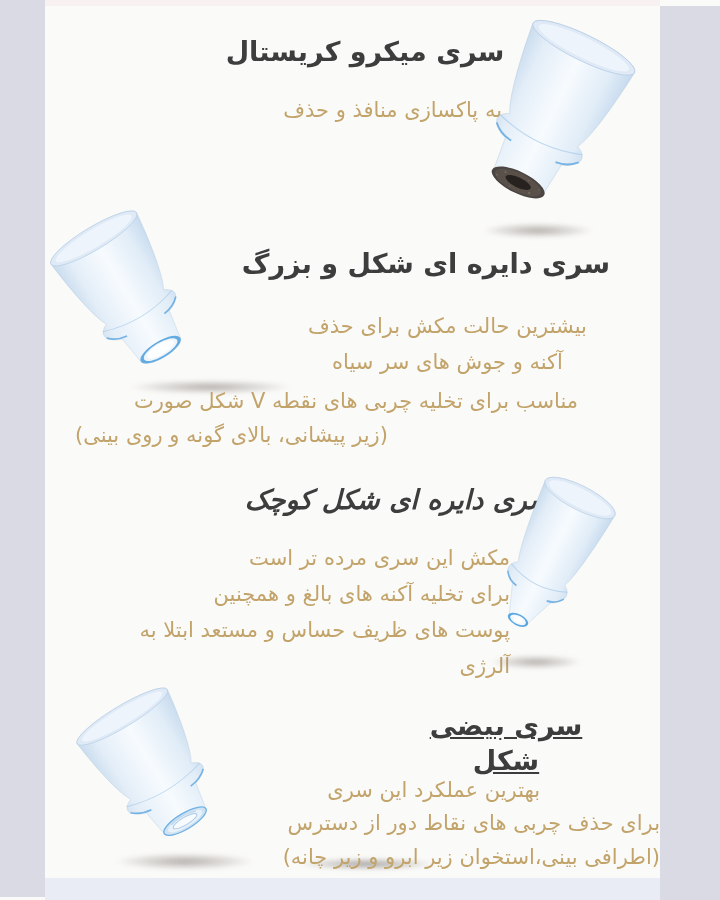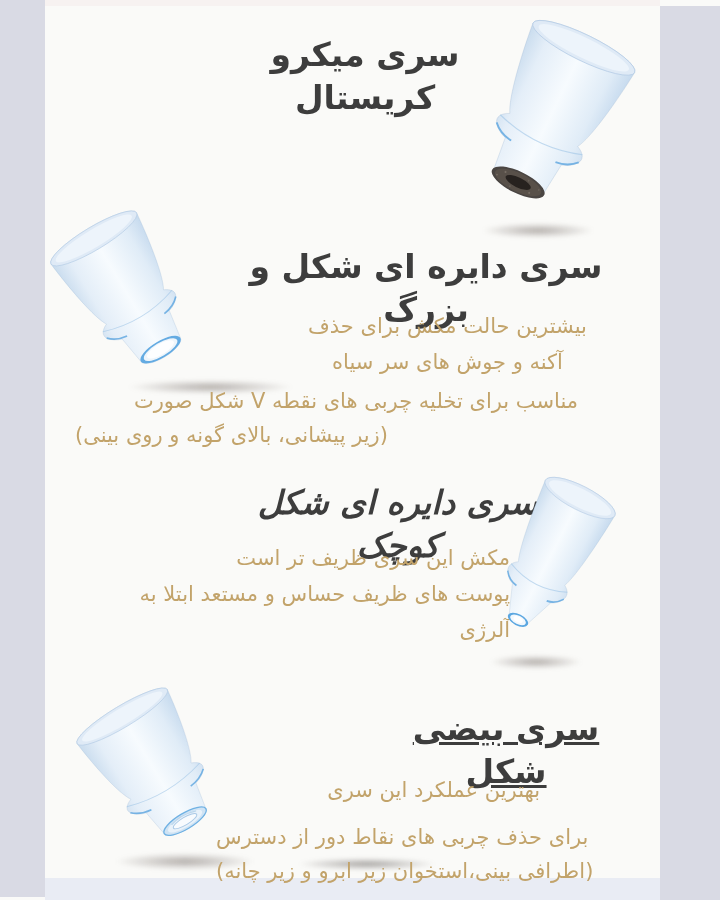--- a/index.html
+++ b/index.html
@@ -8,38 +8,38 @@
     background:#fafaf8;
     font-family:"DejaVu Sans",sans-serif;
   }
   .strip{position:absolute;background:#d9dae4;}
   #strip-left{left:0;top:0;width:45px;height:897px;}
   #strip-right{right:0;top:6px;width:60px;height:894px;}
   #band-bottom{position:absolute;left:45px;top:878px;width:615px;height:22px;background:#e9ecf4;}
   #band-top{position:absolute;left:45px;top:0;width:615px;height:6px;background:#f7f2f1;}
 
   .heading{
-    position:absolute;color:#3d3d3d;font-size:33px;font-weight:700;
+    position:absolute;color:#3d3d3d;font-size:27px;font-weight:700;
     text-align:center;direction:rtl;line-height:1.3;
   }
   #h1{left:215px;top:34px;width:300px;}
   #h2{left:240px;top:246px;width:372px;}
   #h3{left:238px;top:482px;width:320px;font-style:italic;}
   #h4{left:400px;top:708px;width:212px;text-decoration:underline;}
 
   .body-text{
     position:absolute;color:#c2a36a;font-size:21px;direction:rtl;line-height:36px;
   }
   #b1{left:130px;top:92px;width:372px;text-align:right;}
   #b2a{left:235px;top:308px;width:425px;text-align:center;}
   #b2b{left:70px;top:384px;width:572px;text-align:center;line-height:34px;}
   #b2c{left:75px;top:418px;width:455px;text-align:left;line-height:34px;}
   #b3{left:138px;top:540px;width:372px;text-align:right;}
   #b4a{left:235px;top:774px;width:305px;text-align:right;line-height:32px;}
-  #b4b{left:216px;top:806px;width:430px;text-align:left;line-height:34px;margin-top:14px;}
+  #b4b{left:230px;top:806px;width:430px;text-align:right;line-height:34px;}
 
   .cup{position:absolute;}
   #cup1{left:480px;top:16px;width:145px;height:192px;transform:rotate(26deg);}
   #cup2{left:62px;top:208px;width:128px;height:168px;transform:rotate(-31deg);}
   #cup3{left:500px;top:468px;width:100px;height:178px;transform:rotate(27deg);}
   #cup4{left:85px;top:688px;width:135px;height:158px;transform:rotate(-31deg);}
   .cup svg{display:block;width:100%;height:100%;}
 
   .shadow{
     position:absolute;border-radius:50%;
@@ -61,20 +61,21 @@
 
 <div id="stage">
 
   <div id="strip-left" class="strip"></div>
   <div id="strip-right" class="strip"></div>
   <div id="band-bottom"></div>
   <div id="band-top"></div>
 
   <div id="h1" class="heading">سری میکرو کریستال</div>
   <div id="b1" class="body-text">
+    <div>به پاکسازی منافذ و حذف</div>
   </div>
   <div id="cup1" class="cup">
     <svg viewBox="0 0 200 250" preserveAspectRatio="none" aria-hidden="true">
       <defs>
         <linearGradient id="bg1" x1="0" y1="0" x2="1" y2="0">
           <stop offset="0" stop-color="#c9dcee"></stop>
             <stop offset="0.18" stop-color="#e4eef8"></stop>
           <stop offset="0.5" stop-color="#f7fbfe"></stop>
             <stop offset="0.82" stop-color="#e0ecf7"></stop>
           <stop offset="1" stop-color="#c6daee"></stop>
@@ -129,21 +130,22 @@
   <div id="h2" class="heading">سری دایره ای شکل و بزرگ</div>
   <div id="b2a" class="body-text">
     <div>بیشترین حالت مکش برای حذف</div>
     <div>آکنه و جوش های سر سیاه</div>
   </div>
   <div id="b2b" class="body-text">مناسب برای تخلیه چربی های نقطه V شکل صورت</div>
   <div id="b2c" class="body-text">(زیر پیشانی، بالای گونه و روی بینی)</div>
 
   <div id="h3" class="heading">سری دایره ای شکل کوچک</div>
   <div id="b3" class="body-text">
-    <div>مکش این سری ظریف تر است</div>
+    <div>مکش این سری مرده تر است</div>
+    <div>برای تخلیه آکنه های بالغ و همچنین</div>
     <div>پوست های ظریف حساس و مستعد ابتلا به آلرژی</div>
   </div>
   <div id="cup3" class="cup">
     <svg viewBox="0 0 200 250" preserveAspectRatio="none" aria-hidden="true">
       <defs>
         <linearGradient id="bg3" x1="0" y1="0" x2="1" y2="0">
           <stop offset="0" stop-color="#c9dcee"></stop>
             <stop offset="0.18" stop-color="#e4eef8"></stop>
           <stop offset="0.5" stop-color="#f7fbfe"></stop>
             <stop offset="0.82" stop-color="#e0ecf7"></stop>

